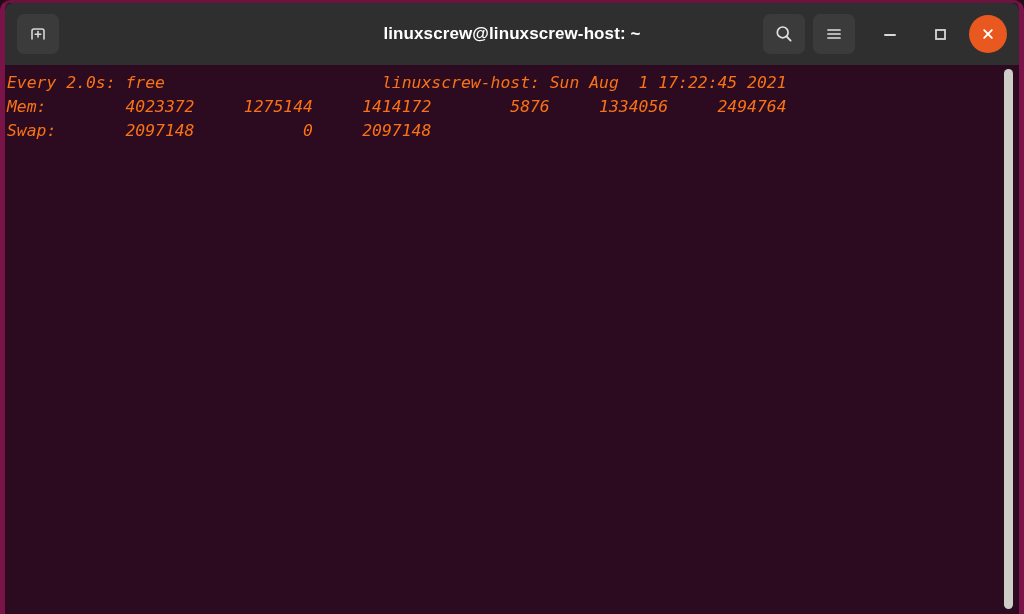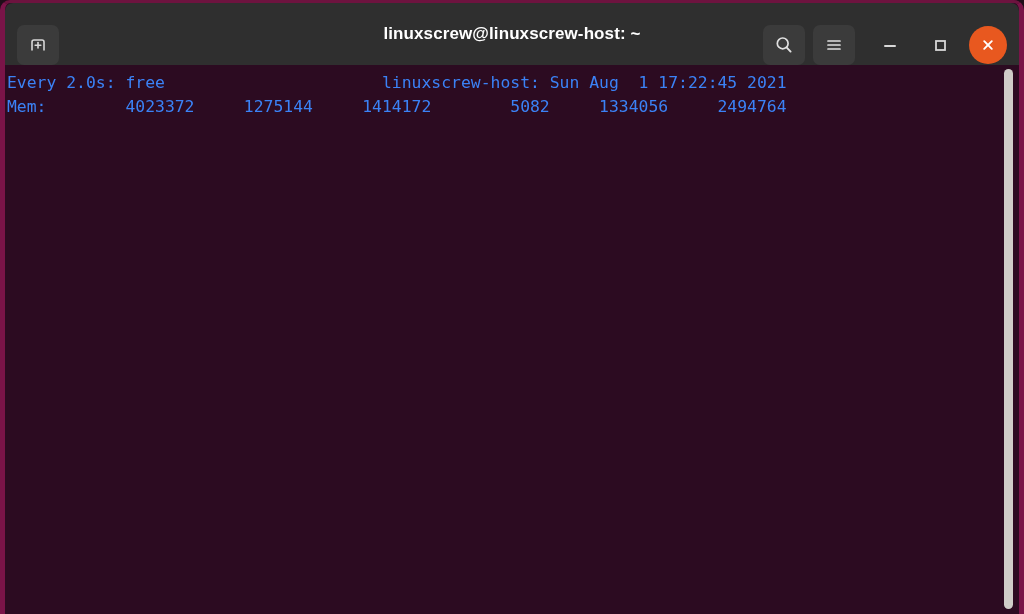--- a/index.html
+++ b/index.html
@@ -16,21 +16,21 @@
     border-top:3px solid #6d133f;
     border-radius:10px 10px 0 0;
     overflow:hidden;
   }
   
   #titlebar {
     position:relative;
     height:62px;
     background:#2f2f2f;
     border-radius:8px 8px 0 0;
-    display:flex; align-items:flex-end;
+    display:flex; align-items:center;
     padding:0 12px;
     flex-shrink:0;
   }
   .tb-btn {
     width:42px; height:40px;
     border-radius:7px;
     background:#3b3b3b;
     display:flex; align-items:center; justify-content:center;
     cursor:pointer;
   }
@@ -64,26 +64,27 @@
   }
   
   #terminal {
     position:relative;
     height:549px;
     background:#2c0b21;
     padding:6px 0 0 2px;
     overflow:hidden;
   }
   .tline {
-    color:#3b82f6;
+    color:#f97316;
     font-family:"DejaVu Sans Mono", monospace;
     font-size:16.4px;
     line-height:24px;
     white-space:pre;
     letter-spacing:0px;
+    font-style:italic;
   }
   #scrollbar {
     position:absolute;
     top:4px; right:6px;
     width:9px; height:540px;
     background:#cfcdc8;
     border-radius:5px;
   }
 </style>
 </head>
@@ -139,18 +140,19 @@
         </svg>
       </div>
 
     </div>
   </div>
 
   <div id="terminal">
 
     <div class="tline">Every 2.0s: free                      linuxscrew-host: Sun Aug  1 17:22:45 2021</div>
     <div class="tline"></div>
-    <div class="tline">Mem:        4023372     1275144     1414172        5082     1334056     2494764</div>
+    <div class="tline">Mem:        4023372     1275144     1414172        5876     1334056     2494764</div>
+    <div class="tline">Swap:       2097148           0     2097148</div>
 
     <div id="scrollbar"></div>
   </div>
 
 </div>
 
 </body></html>

